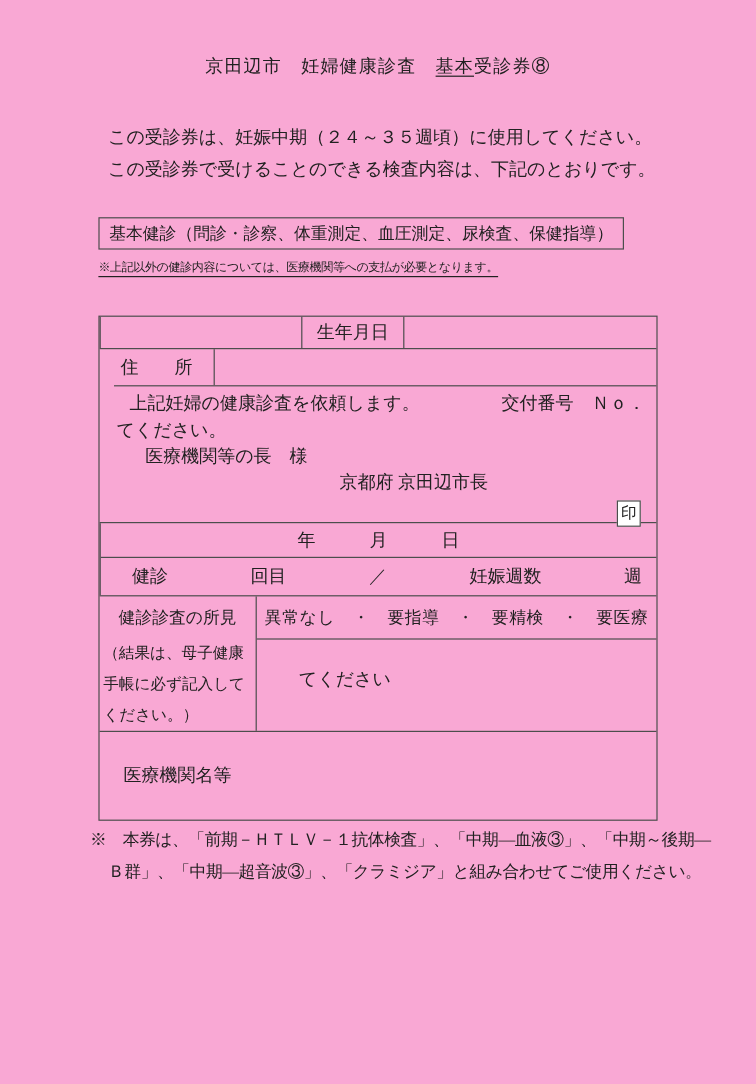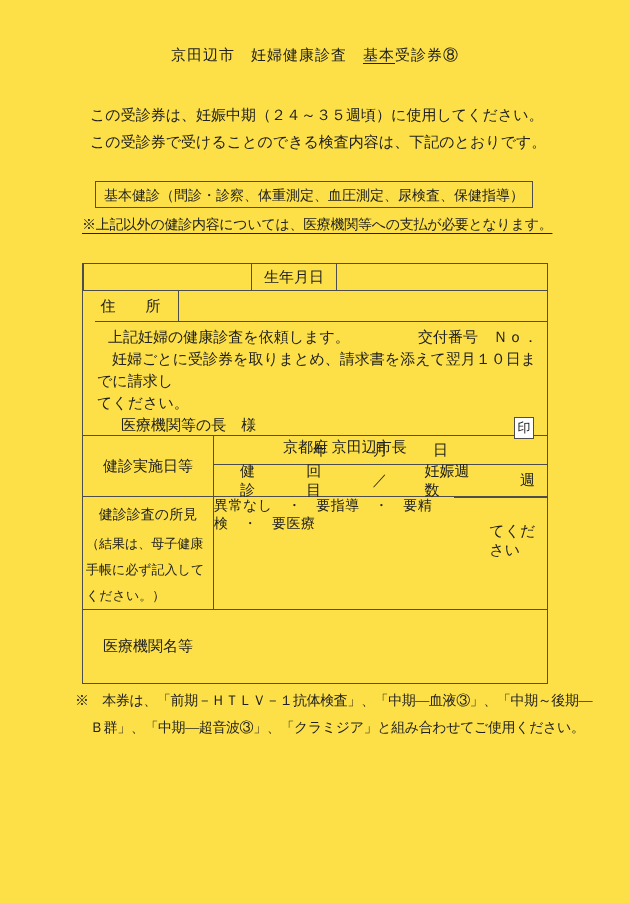--- a/index.html
+++ b/index.html
@@ -1,34 +1,34 @@
 <!DOCTYPE html>
 <html><head>
 <meta charset="utf-8">
 <style>
   html,body { margin:0; padding:0; background:#fff; }
   .page {
-    position:relative; width:630px; height:903px; background:#fde047;
+    position:relative; width:630px; height:903px; background:#f9a8d4;
     font-family:"Liberation Serif","DejaVu Serif",serif;
     color:#212121; font-size:15px; overflow:hidden;
   }
   .u { text-decoration:underline; text-underline-offset:3px; }
 
   .title { position:absolute; top:46px; left:0; width:100%; text-align:center; letter-spacing:1px; }
 
   .intro { position:absolute; top:102px; left:90px; line-height:27px; }
 
   .exam-box {
-    position:absolute; top:181px; left:95px; width:438px; height:27px;
+    position:absolute; top:181px; left:82px; width:438px; height:27px;
     border:1px solid #4d4d4d; text-align:center; line-height:27px; font-size:14px;
     box-sizing:border-box;
   }
 
   .pay-note {
-    position:absolute; top:216px; left:82px; width:466px; font-size:14px;
+    position:absolute; top:216px; left:82px; width:466px; font-size:10px;
     letter-spacing:-0.3px; white-space:nowrap;
     text-decoration:underline; text-underline-offset:4px;
   }
 
   .form-table {
     position:absolute; top:263px; left:82px; width:464px;
     border:1px solid #4d4d4d;
   }
   .row { display:flex; }
   .bt { border-top:1px solid #4d4d4d; }
@@ -61,21 +61,21 @@
   .rowD { height:60px; }
   .rowD .lab { width:130px; }
   .rowD .sub { flex:1; display:flex; flex-direction:column; }
   .date-line { height:28px; display:flex; align-items:center; justify-content:center; gap:45px; }
   .visit-line { height:32px; display:flex; align-items:center; justify-content:space-between; padding:0 12px 0 26px; box-sizing:border-box;gap:37px; }
 
   .rowE { height:112px; }
   .rowE .lab { width:130px; box-sizing:border-box; padding-top:9px; }
   .findings-title { text-align:center; font-size:14px; margin-bottom:7px; }
   .findings-note { font-size:13px; line-height:26px; padding:0 2px 0 3px; }
-  .rowE .sub { flex:1; display:flex; flex-direction:row; }
+  .rowE .sub { flex:1; display:flex; flex-direction:column; }
   .options-line { height:35px; display:flex; align-items:center; justify-content:center; font-size:14px; letter-spacing:0.5px; }
   .special-line { height:77px; box-sizing:border-box; padding:24px 0 0 35px; }
 
   .rowF { height:73px; }
   .rowF .lab { width:130px; }
   .rowF .inst { flex:1; box-sizing:border-box; padding:6px 0 0 18px; line-height:22px; }
 
   .footer { position:absolute; top:687px; left:90px; width:472px; line-height:27px; font-size:14px; letter-spacing:-0.4px; white-space:nowrap; }
   .footer .fl1 { margin-left:-15px; }
 </style>
@@ -104,30 +104,28 @@
     </div>
 
     <div class="row rowB bt">
       <div class="cell c1 cc">住　　所</div>
       <div class="cell c2 bl"></div>
     </div>
 
     <div class="rowC bt">
       <div class="line1"><span>上記妊婦の健康診査を依頼します。</span><span class="issue">交付番号　Ｎｏ．</span></div>
       <div class="claim">
-        <div>　妊婦ごとに受診券を取りまとめ、請求書を添えて翌月１０日までに請求し</div>
         <div>てください。</div>
       </div>
       <div class="addressee">医療機関等の長　様</div>
       <div class="issuer-line"><span>京都府 京田辺市長</span></div>
       <span class="seal">印</span>
     </div>
 
     <div class="row rowD bt">
-      <div class="cell lab cc">健診実施日等</div>
       <div class="cell sub bl">
         <div class="date-line">
           <span>年</span>
           <span>月</span>
           <span>日</span>
         </div>
         <div class="visit-line bt">
           <span>健診</span>
           <span>回目</span>
           <span>／</span>

